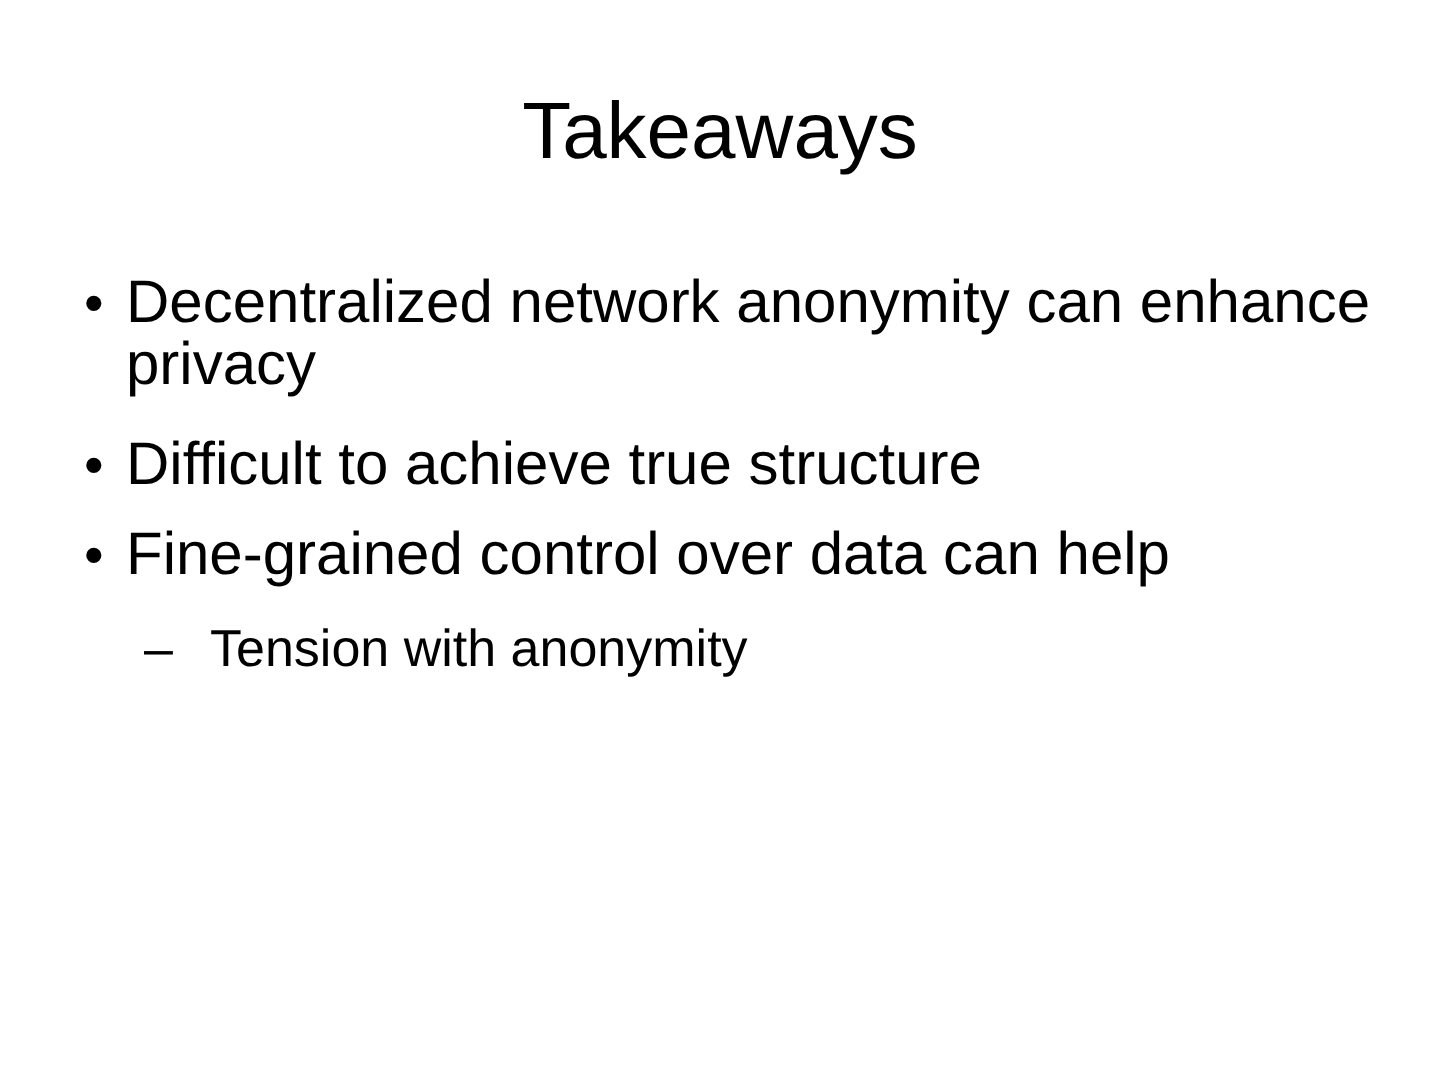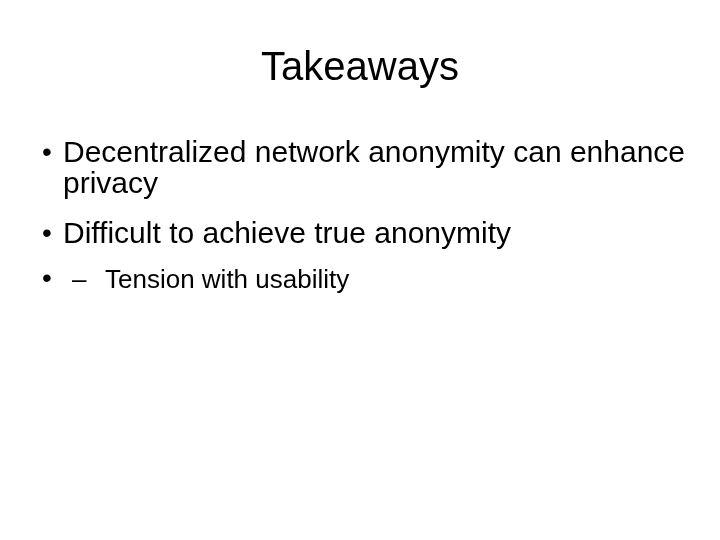--- a/index.html
+++ b/index.html
@@ -78,26 +78,27 @@
   <div class="content">
 
     <div class="bullet b1">
       <span class="marker">•</span>
       <span class="text">Decentralized network anonymity can enhance
 privacy</span>
     </div>
 
     <div class="bullet b2">
       <span class="marker">•</span>
-      <span class="text">Difficult to achieve true anonymity</span>
+      <span class="text">Difficult to achieve true structure</span>
     </div>
 
     <div class="bullet b3">
       <span class="marker">•</span>
+      <span class="text">Fine-grained control over data can help</span>
     </div>
 
     <div class="sub">
       <span class="marker">–</span>
-      <span class="text">Tension with usability</span>
+      <span class="text">Tension with anonymity</span>
     </div>
 
   </div>
 </div>
 
 </body></html>

